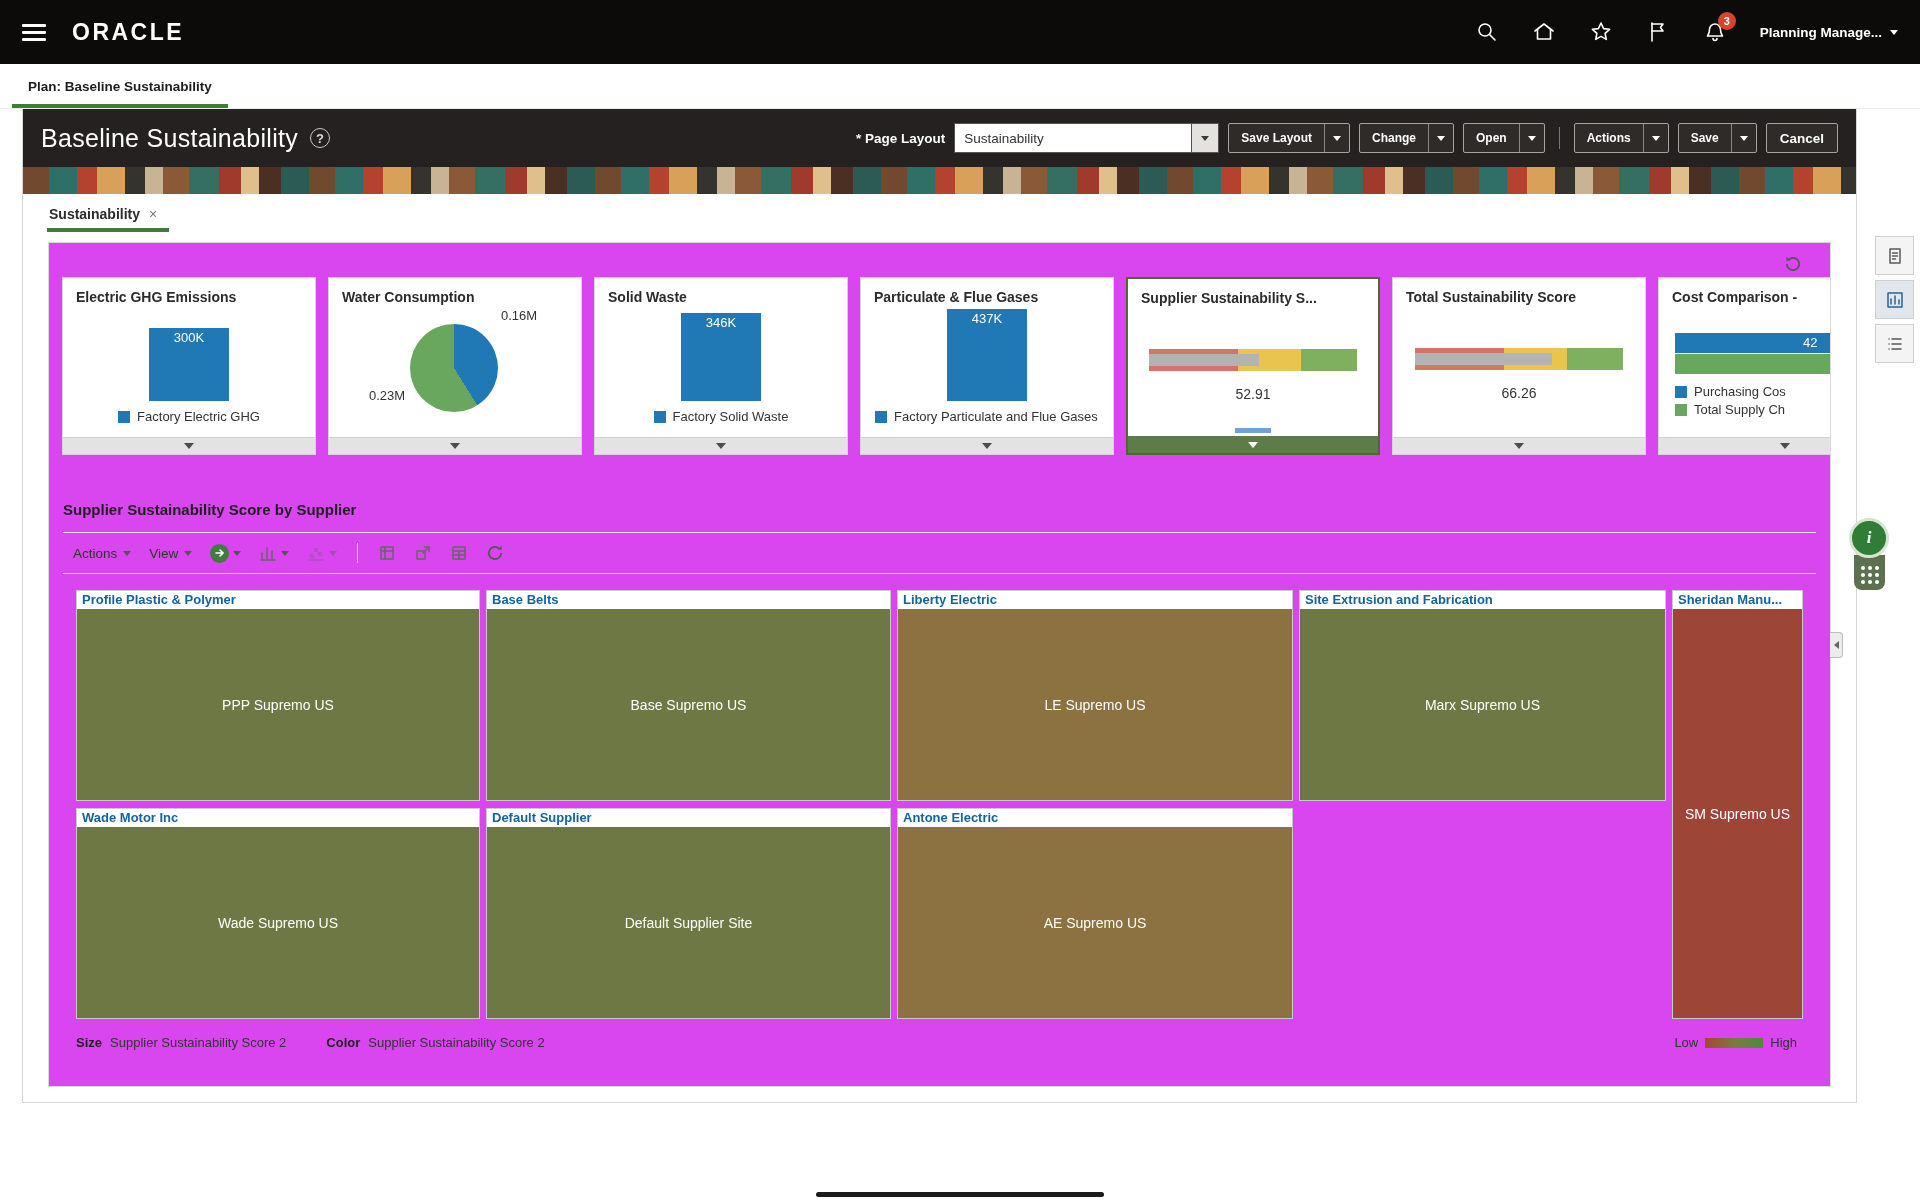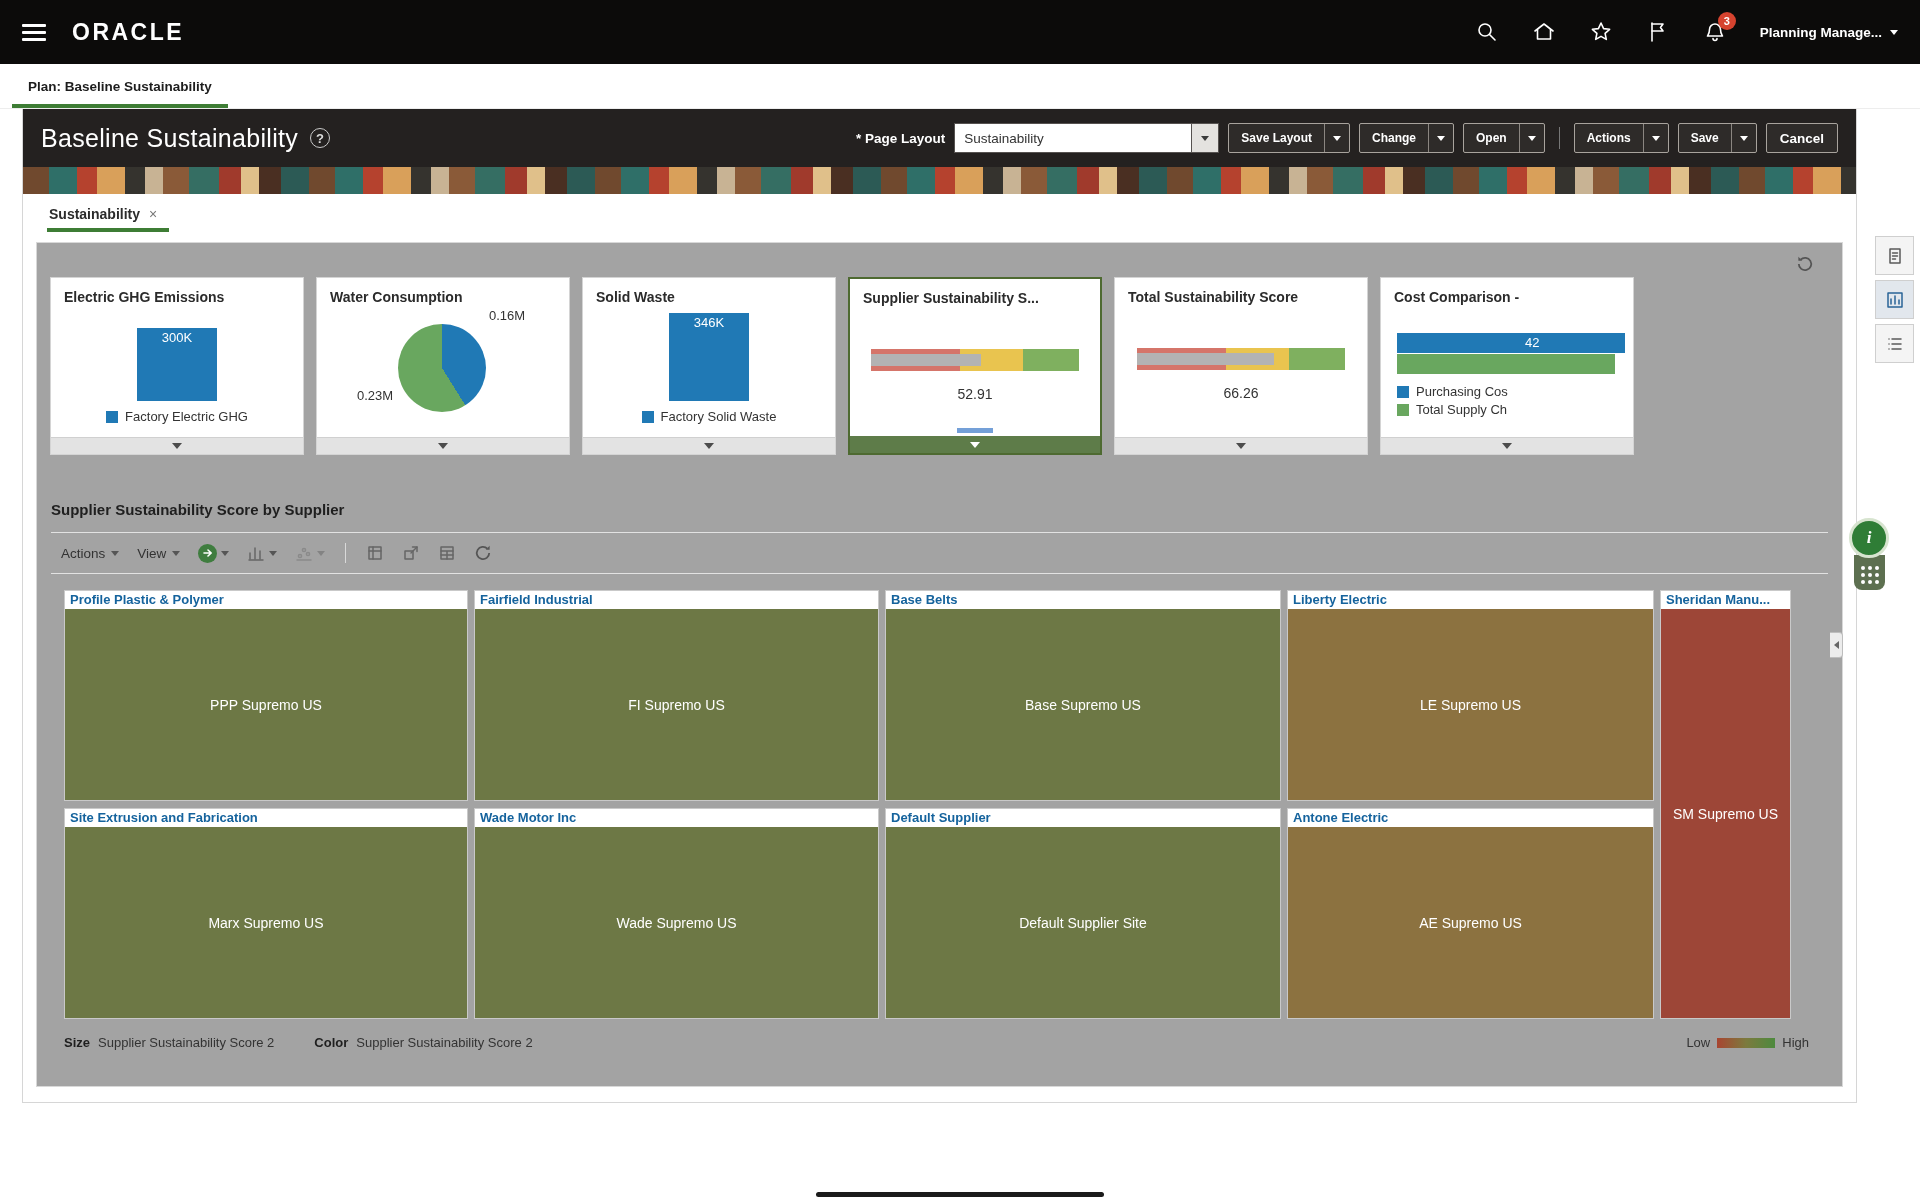--- a/index.html
+++ b/index.html
@@ -40,21 +40,21 @@
   .vsep{width:1px;height:22px;background:#777;margin:0 5px}
 
   .mosaic{height:27px;background:repeating-linear-gradient(90deg,#70492e 0 26px,#2f6f68 26px 54px,#b5422e 54px 74px,#d9a05a 74px 102px,#35332e 102px 122px,#c8b394 122px 140px,#8a5a38 140px 166px,#356e63 166px 196px,#a03a2c 196px 218px,#e0c08a 218px 236px,#4a2f22 236px 258px,#2c5a55 258px 286px)}
 
   .subtab-row{height:38px;display:flex;align-items:flex-end;padding-left:24px;background:#fff}
   .subtab{position:relative;display:flex;align-items:center;gap:9px;padding:0 12px 10px 2px;font-size:14px;font-weight:700;color:#2b2b2b;cursor:pointer}
   .subtab::after{content:"";position:absolute;left:0;right:0;bottom:0;height:4px;background:#3e7d35}
   .subtab .close{color:#777;font-weight:400;font-size:14px;cursor:pointer}
 
   
-  .content-box{margin:10px 13px 15px;border:1px solid #d8d8d8;position:relative;padding-bottom:36px;background:#a3a3a3}
+  .content-box{margin:10px 25px 15px;border:1px solid #d8d8d8;position:relative;padding-bottom:36px;background:#d946ef}
   .refresh-row{height:34px;display:flex;justify-content:flex-end;align-items:center;padding:8px 28px 0}
   .icon-sm{width:18px;height:18px;display:flex;align-items:center;justify-content:center;cursor:pointer}
 
   .kpi-row{display:flex;gap:12px;margin-left:13px;height:178px;overflow:hidden}
   .card{width:254px;min-width:254px;height:178px;border:1px solid #d4d4d4;background:#fff;position:relative;cursor:pointer}
   .card.selected{border:2px solid #4e6a31}
   .card-title{padding:11px 13px 0;font-size:14px;font-weight:700;color:#2b2b2b;white-space:nowrap;overflow:hidden}
   .card-chart{height:96px;display:flex;align-items:flex-end;justify-content:center}
   .vbar{width:80px;background:#2079b5;color:#fff;font-size:13px;text-align:center;padding-top:2px}
   .card-legend{display:flex;align-items:center;justify-content:center;gap:7px;margin-top:8px;padding:0 10px;white-space:nowrap;overflow:hidden;font-size:13px;color:#333}
@@ -289,20 +289,35 @@
         </div>
         <div class="card-legend">
           <span class="sq" style="background:#2079b5"></span>
           <span>Factory Solid Waste</span>
         </div>
         <div class="card-footer">
             <span class="tri"></span>
           </div>
       </div>
 
+      <div class="card">
+        <div class="card-title">Particulate &amp; Flue Gases</div>
+        <div class="card-chart">
+          <div class="vbar" style="height:92px">
+            <span>437K</span>
+          </div>
+        </div>
+        <div class="card-legend" style="justify-content:flex-start;padding-left:14px">
+          <span class="sq" style="background:#2079b5"></span>
+          <span>Factory Particulate and Flue Gases</span>
+        </div>
+        <div class="card-footer">
+            <span class="tri"></span>
+          </div>
+      </div>
 
       <div class="card selected">
         <div class="card-title">Supplier Sustainability S...</div>
         <div class="gauge">
           <span class="g-red"></span>
           <span class="g-yellow"></span>
           <span class="g-green"></span>
           <span class="indicator" style="width: 53%;"></span>
         </div>
         <div class="gauge-value">52.91</div>
@@ -419,24 +434,20 @@
           </svg>
       </span>
     </div>
 
     <div class="treemap">
       <div class="tile olive">
         <div class="tile-head">Profile Plastic &amp; Polymer</div>
         <div class="tile-body">PPP Supremo US</div>
       </div>
       <div class="tile olive">
-        <div class="tile-head">Fairfield Industrial</div>
-        <div class="tile-body">FI Supremo US</div>
-      </div>
-      <div class="tile olive">
         <div class="tile-head">Base Belts</div>
         <div class="tile-body">Base Supremo US</div>
       </div>
       <div class="tile brown">
         <div class="tile-head">Liberty Electric</div>
         <div class="tile-body">LE Supremo US</div>
       </div>
       <div class="tile redt t5">
         <div class="tile-head">Sheridan Manu...</div>
         <div class="tile-body">SM Supremo US</div>

